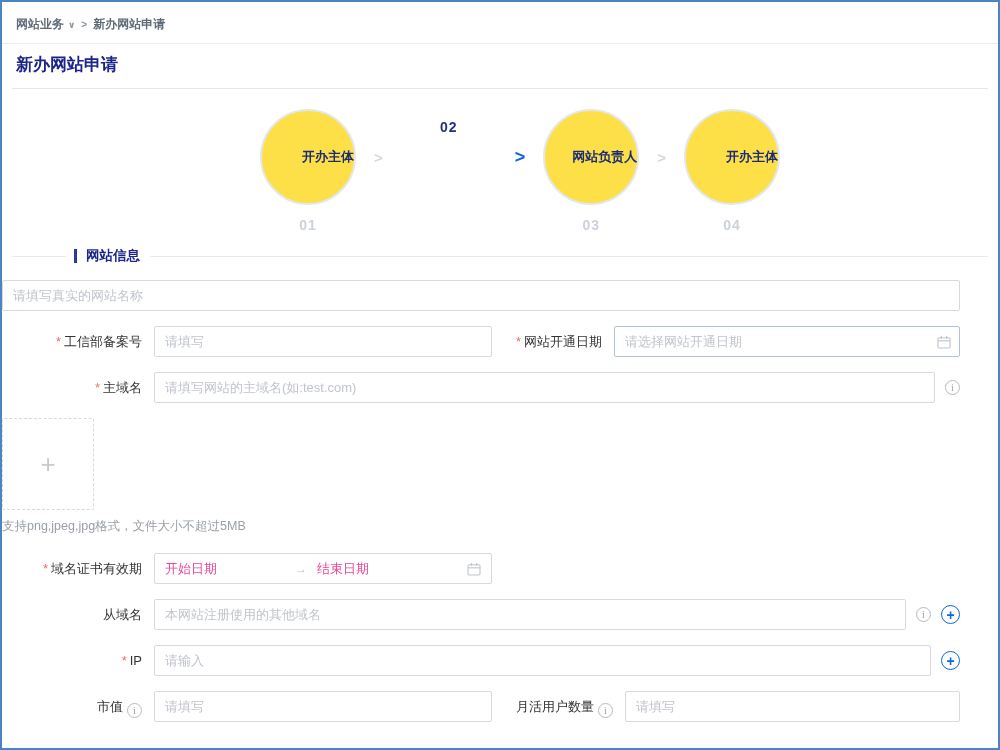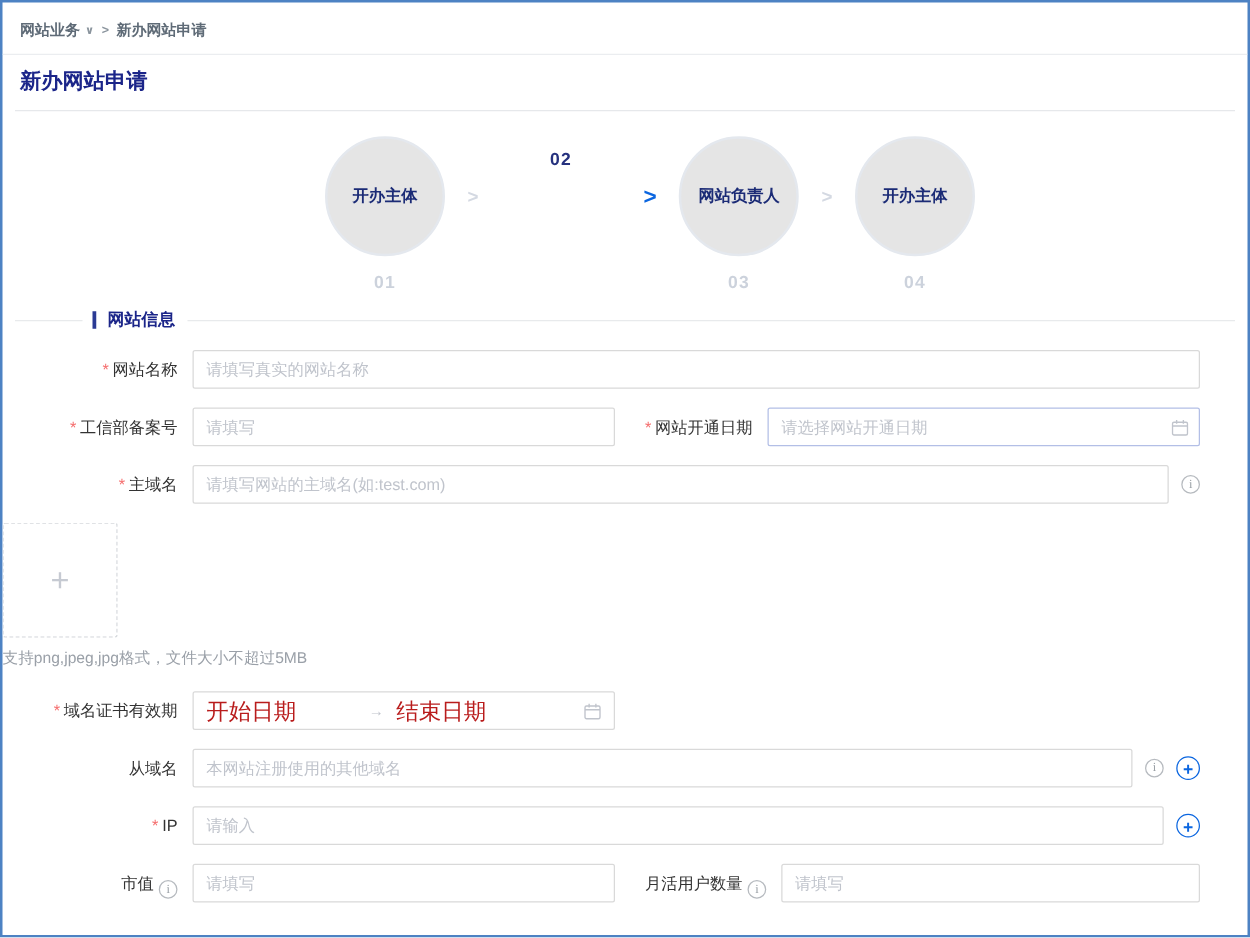--- a/index.html
+++ b/index.html
@@ -18,22 +18,22 @@
   .breadcrumb .sep { font-size: 10px; color:#8a949d; }
   .divider { border: none; border-top: 1px solid #ebedf0; margin: 10px 0 0 0; }
   .divider.inset { margin: 12px 10px 0 10px; border-top-color:#e6e8eb; }
   
   .page-title { margin: 9px 0 0 14px; font-size: 17px; font-weight: bold; color: #1b2589; }
   
   .stepper { display:flex; justify-content:center; align-items:flex-start; margin-top: 18px; padding-left: 40px; }
   .step { display:flex; flex-direction:column; align-items:center; width: 104px; }
   .step-circle {
     width: 96px; height: 96px; margin-top:2px; border-radius: 50%;
-    border: 2px solid #e4e8ee; background:#e5e5e5;
-    display:flex; align-items:center; justify-content:center;
+    border: 2px solid #e4e8ee; background:#fde047;
+    display:flex; align-items:center; justify-content:flex-end;
     font-size: 13px; font-weight: bold; color:#1b2b76; white-space:nowrap;
   }
   .step.active .step-circle {
     width: 102px; height: 102px; margin-top:0;
     border: 5px solid #0b66e0; color:#0b66e0; font-size:13px;
   }
   .step-number { margin-top: 12px; font-size: 14px; font-weight: bold; color: #ccd2dc; letter-spacing:1px; }
   .step.active .step-number { color: #25317e; }
   .step-chevron { height: 100px; display:flex; align-items:center; margin: 0 14px; font-size: 15px; color: #d4d9e2; font-weight:bold; }
   .step-chevron.active { color:#0b66e0; font-size: 18px; }
@@ -69,21 +69,21 @@
   .date-wrap { position: relative; display:flex; align-items:center; width:100%; }
   .date-wrap .inp { padding-right: 30px; }
   .date-wrap .cal { position:absolute; right: 9px; }
   .inp.date-blue { border-color: #b3bfe6; }
   .cal { width: 14px; height: 14px; display:block; }
   
   .range-input {
     display:flex; align-items:center; width: 338px; height: 31px;
     border: 1px solid #d9d9d9; border-radius: 2px; padding: 0 10px; background:#fff;
   }
-  .range-input .ph { font-size: 18px; color:#b91c1c; }
+  .range-input .ph { font-size: 13px; color:#ec4899; }
   .range-input .ph.start { flex: 0 0 130px; }
   .range-input .arrow { color:#c0c4cc; font-size: 12px; margin-right: 10px; }
   .range-input .ph.end { flex: 1; }
   
   .upload-col { display:flex; flex-direction:column; }
   .upload-box {
     width: 92px; height: 92px; border: 1px dashed #d6d9dd; border-radius: 2px;
     background:#fff; display:flex; align-items:center; justify-content:center; cursor:pointer;
   }
   .upload-plus { font-size: 26px; color:#c6cad2; font-weight: 300; }
@@ -149,23 +149,20 @@
   <div class="section-header">
     <div class="line-l"></div>
     <div class="bar"></div>
     <div class="sec-title">网站信息</div>
     <div class="line-r"></div>
   </div>
 
   <div class="form">
 
     <div class="row">
-      <span class="lbl">
-        <span class="req">*</span><span>网站名称</span>
-      </span>
       <div class="grow">
         <input class="inp" placeholder="请填写真实的网站名称" style="">
       </div>
     </div>
 
     <div class="row">
       <span class="lbl">
         <span class="req">*</span><span>工信部备案号</span>
       </span>
       <div class="w338">

